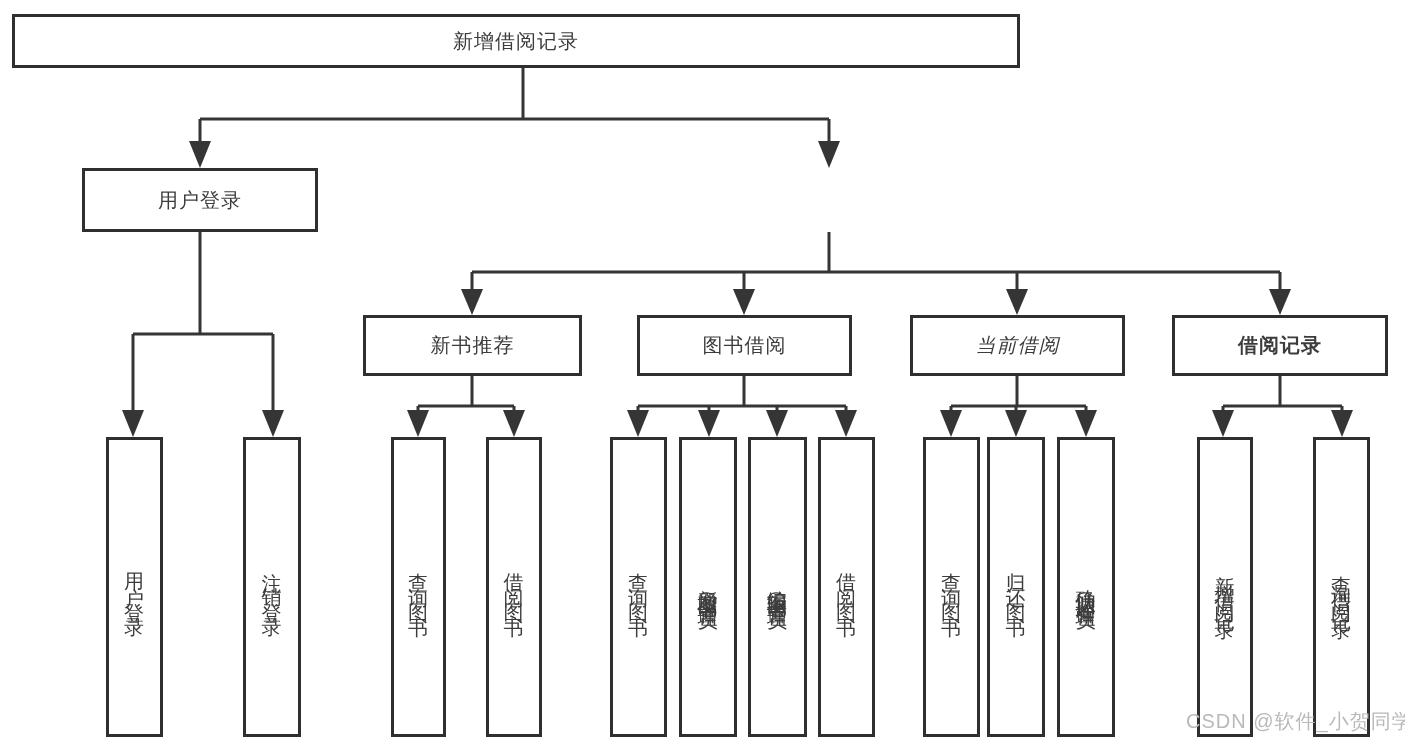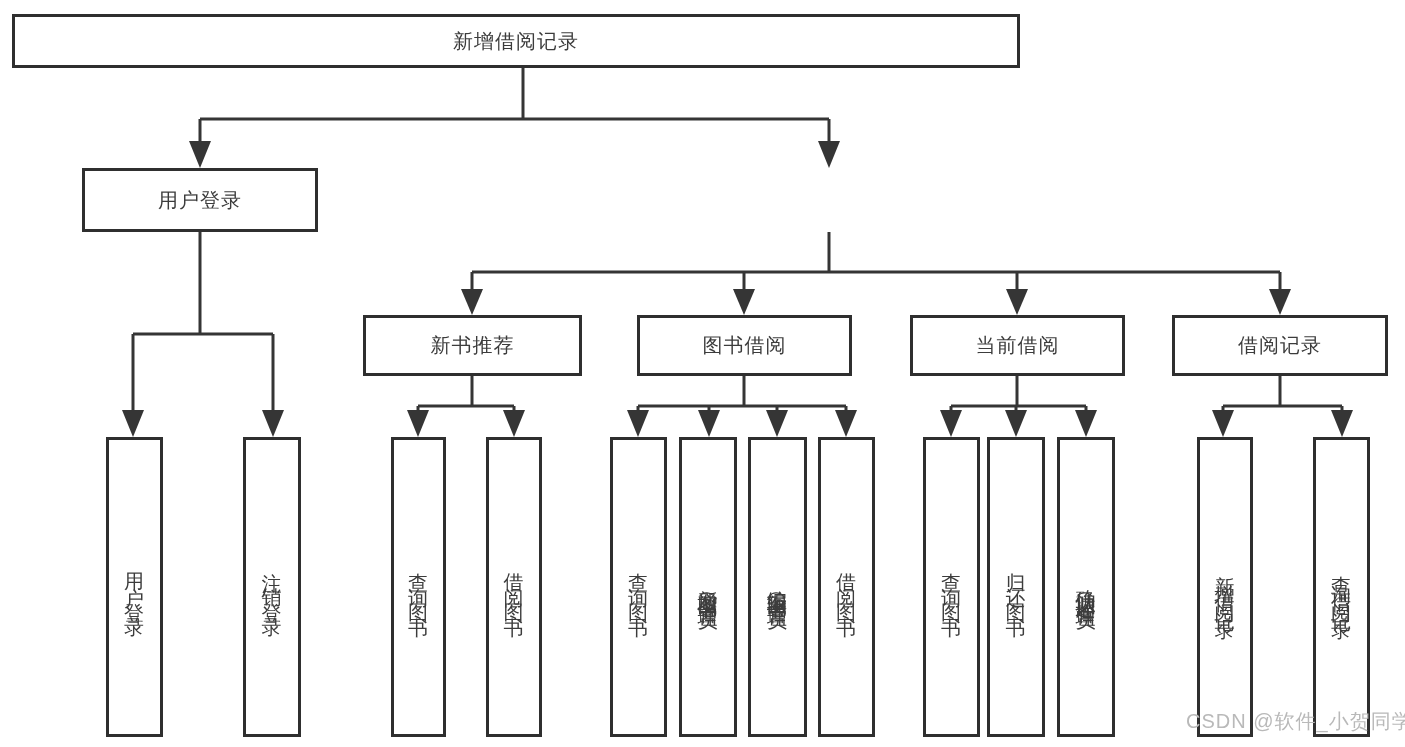--- a/index.html
+++ b/index.html
@@ -34,22 +34,22 @@
   .sp10 span{letter-spacing:3px;}
 
   
   #n-root{left:12px;top:14px;width:1008px;height:54px;}
   
   #n-login{left:82px;top:168px;width:236px;height:64px;}
   #n-mgmt{left:711px;top:168px;width:236px;height:64px;}
   
   #n-nbr{left:363px;top:315px;width:219px;height:61px;}
   #n-bb{left:637px;top:315px;width:215px;height:61px;}
-  #n-cb{left:910px;top:315px;width:215px;height:61px;}
-  #n-br{left:1172px;top:315px;width:216px;height:61px;}
+  #n-cb{left:910px;top:315px;width:215px;height:61px;font-style:italic;}
+  #n-br{left:1172px;top:315px;width:216px;height:61px;font-weight:bold;}
   
   #n-g1b1{left:106px;top:437px;width:57px;height:300px;}
   #n-g1b2{left:243px;top:437px;width:58px;height:300px;}
   #n-g2b1{left:391px;top:437px;width:55px;height:300px;}
   #n-g2b2{left:486px;top:437px;width:56px;height:300px;}
   #n-g3b1{left:610px;top:437px;width:57px;height:300px;}
   #n-g3b2{left:679px;top:437px;width:58px;height:300px;}
   #n-g3b3{left:748px;top:437px;width:59px;height:300px;}
   #n-g3b4{left:818px;top:437px;width:57px;height:300px;}
   #n-g4b1{left:923px;top:437px;width:57px;height:300px;}

